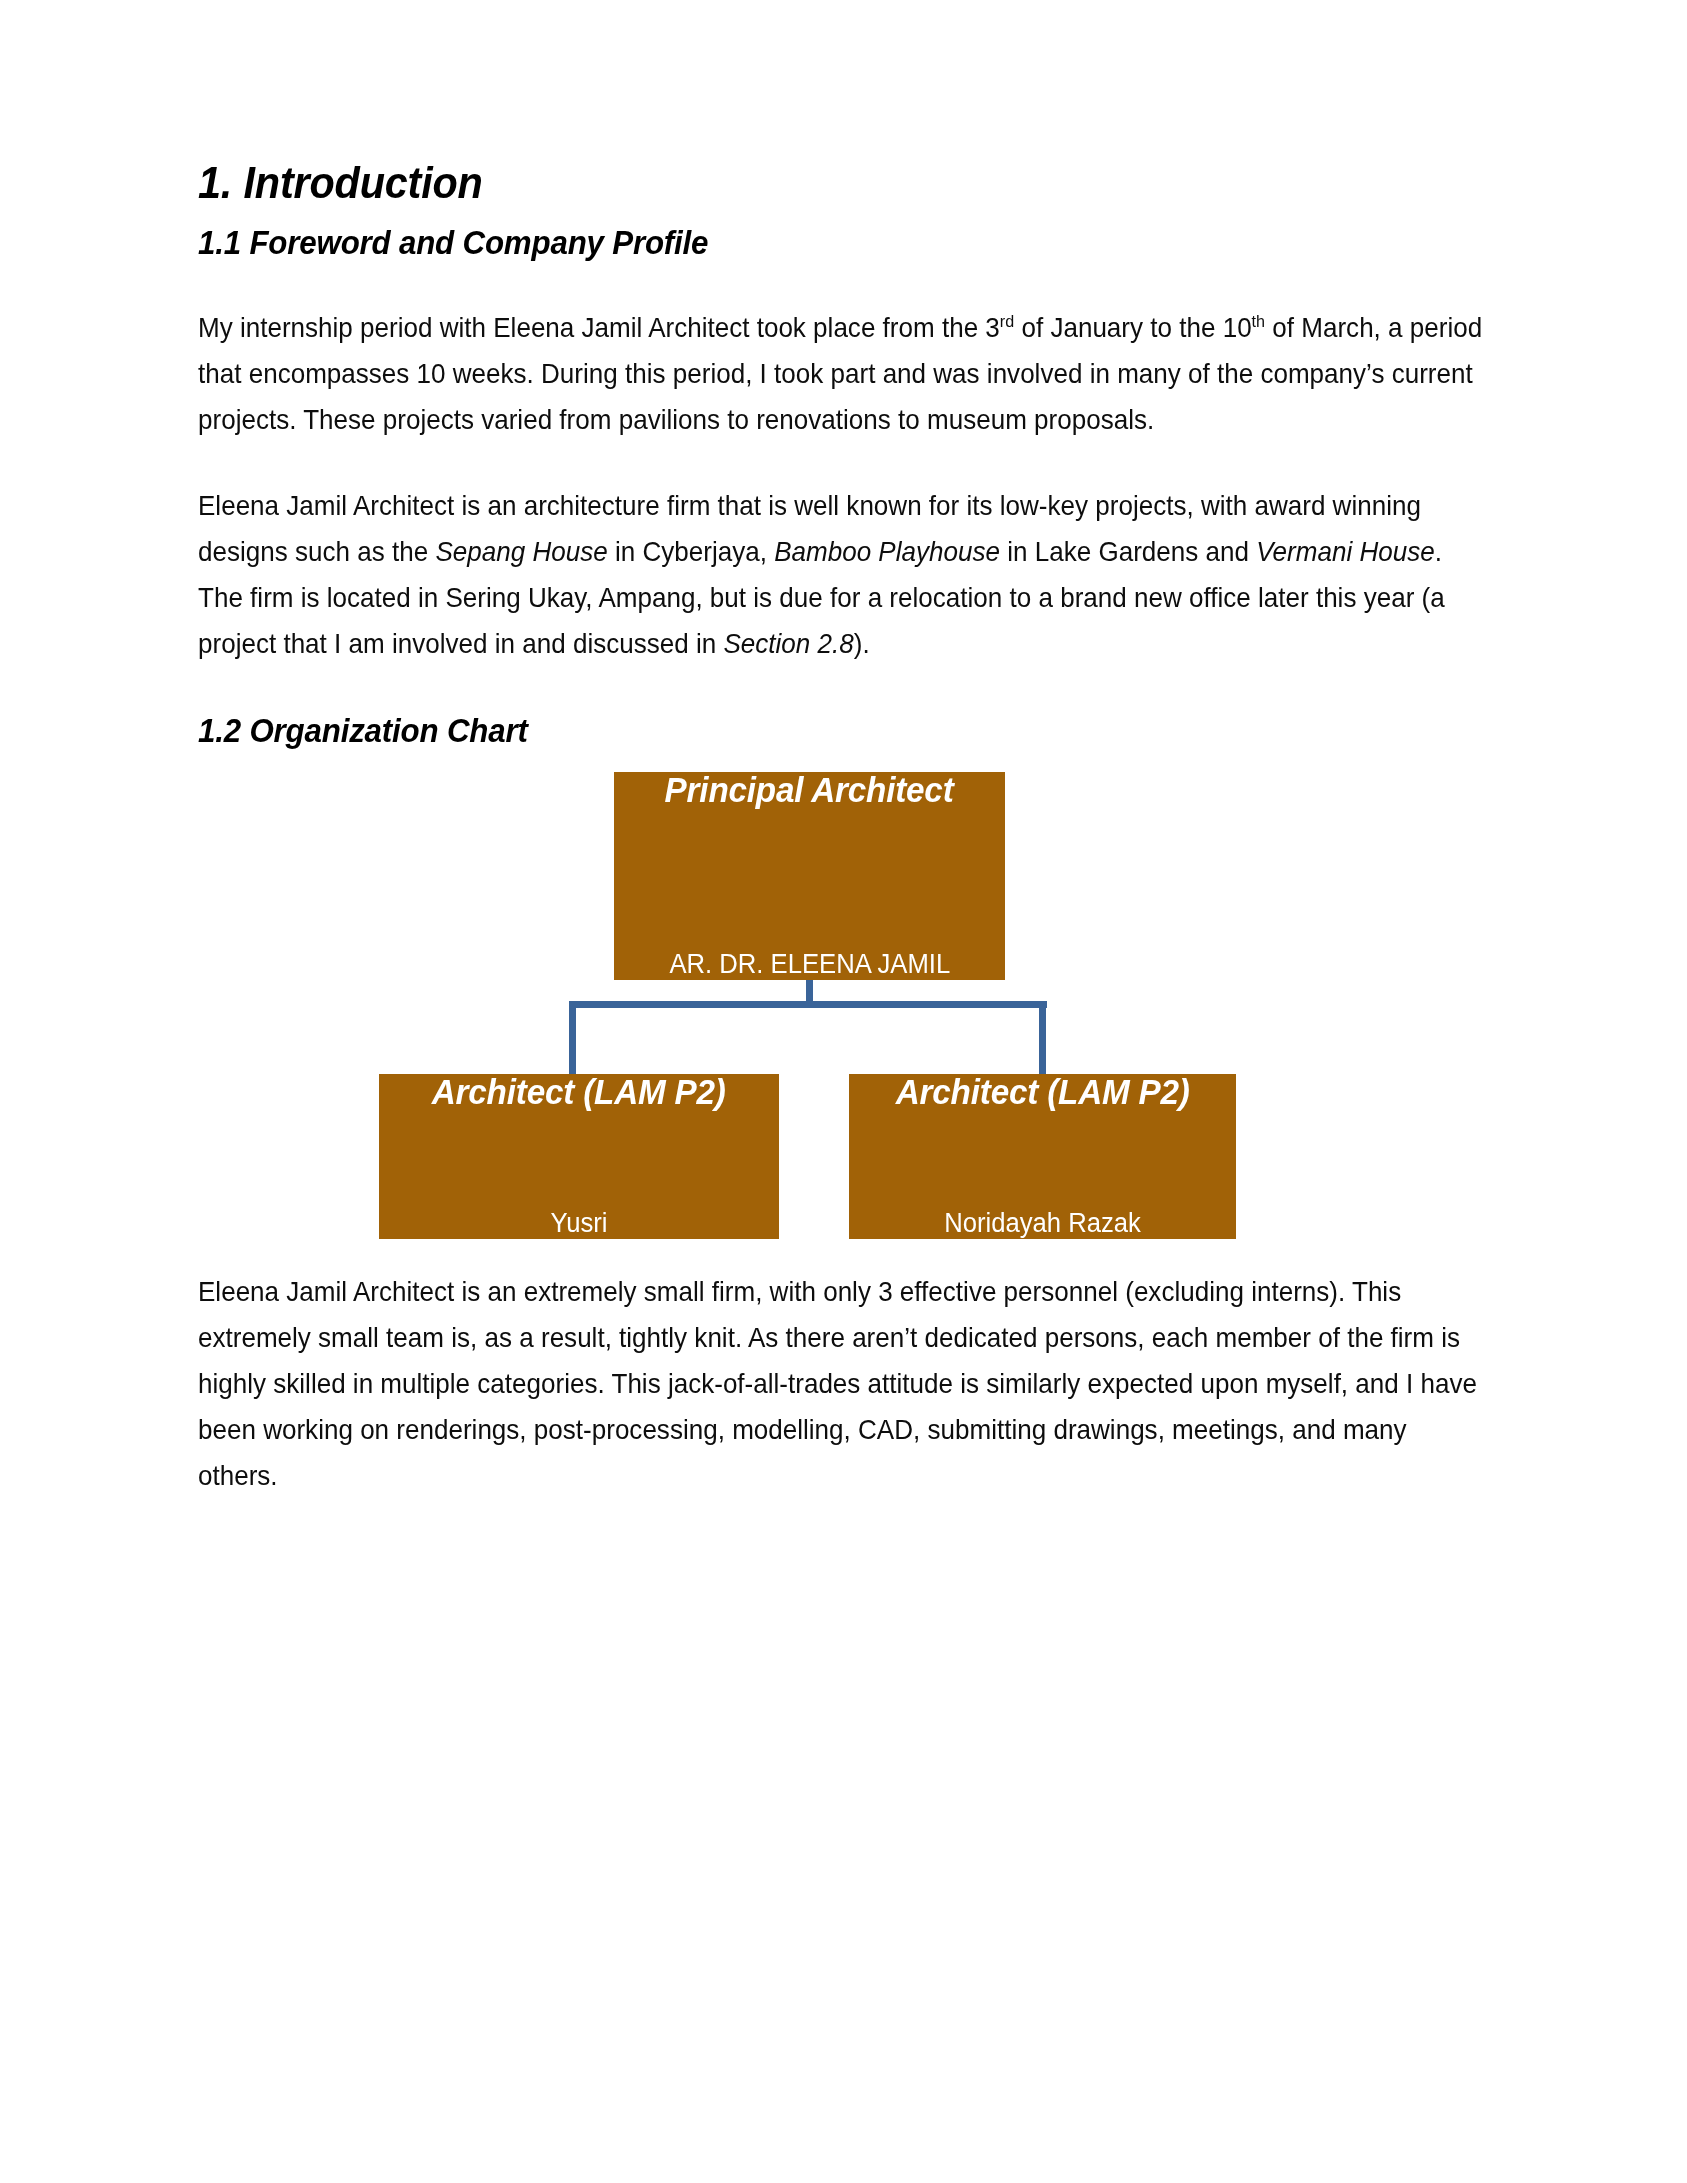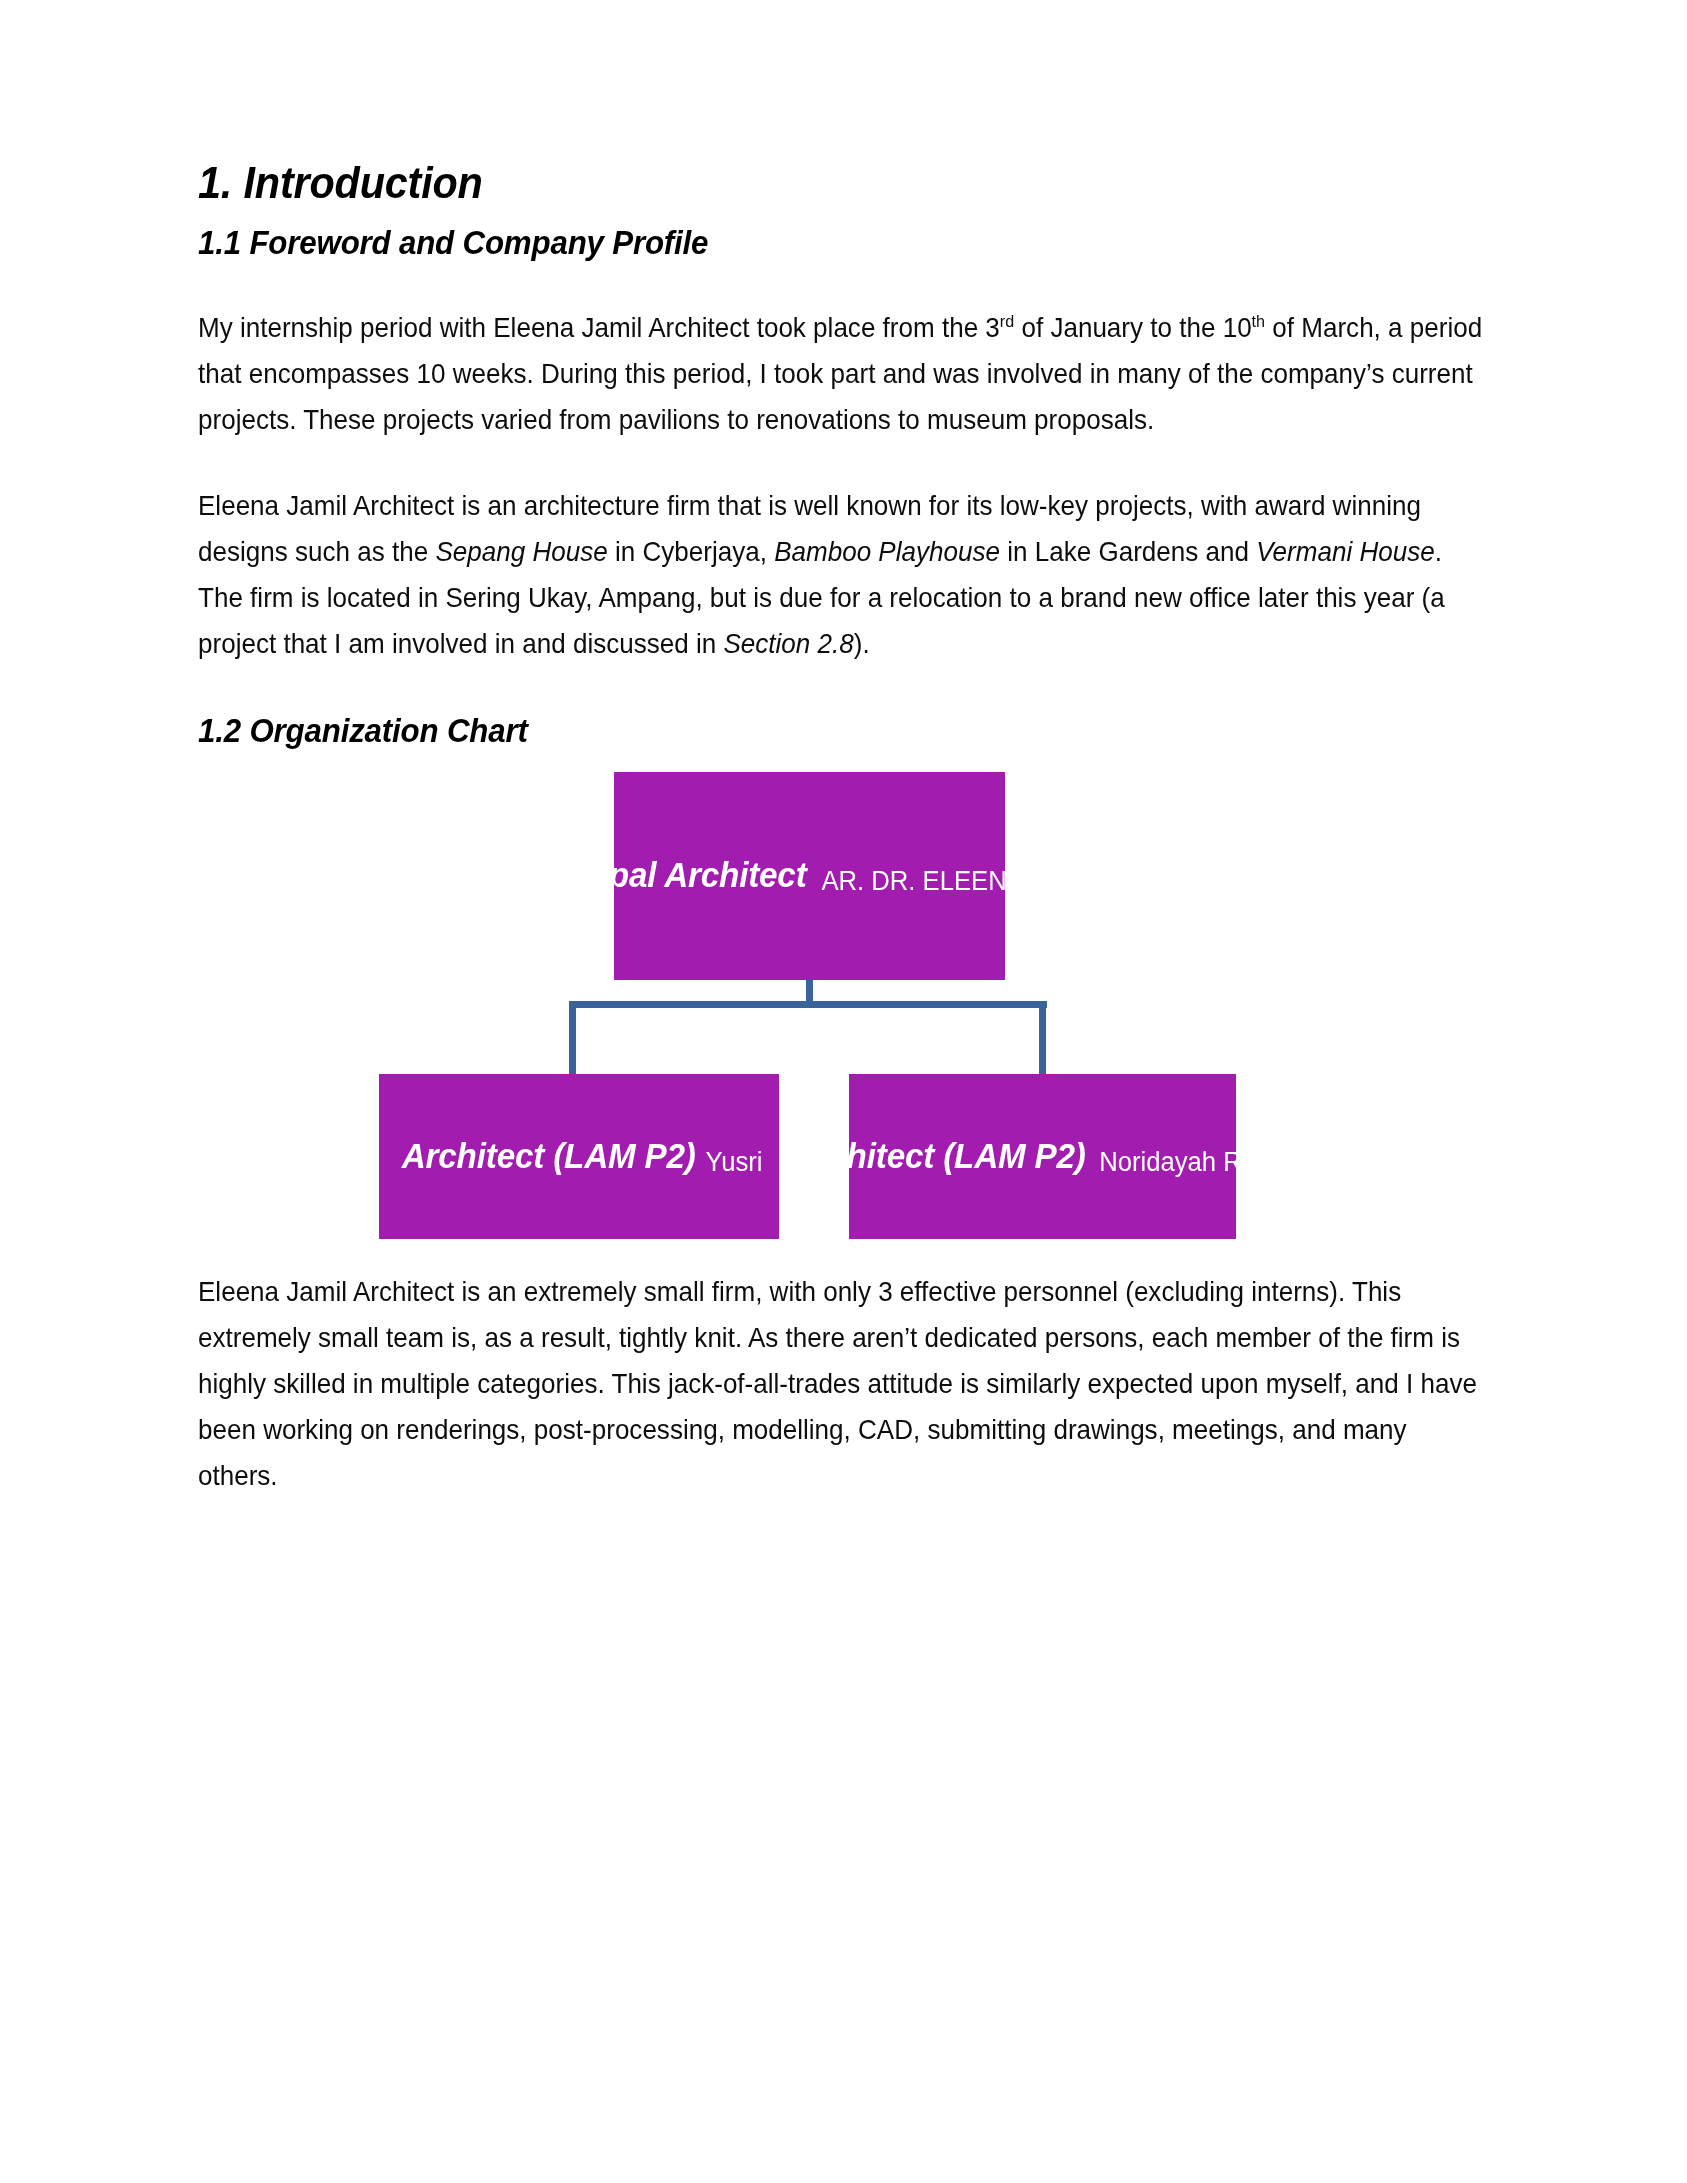--- a/index.html
+++ b/index.html
@@ -68,25 +68,25 @@
   }
 
   
   .orgchart {
     position: relative;
     width: 1295px;
     height: 478px;
   }
   .org-box {
     position: absolute;
-    background: #a21caf;
+    background: #a16207;
     display: flex;
-    flex-direction: row;
+    flex-direction: column;
     align-items: center;
-    justify-content: center;
+    justify-content: space-between;
     box-sizing: border-box;
   }
   .org-title {
     color: #ffffff;
     font-weight: bold;
     font-style: italic;
     font-size: 35px;
     line-height: 1.05;
     text-align: center;
     letter-spacing: -0.2px;

